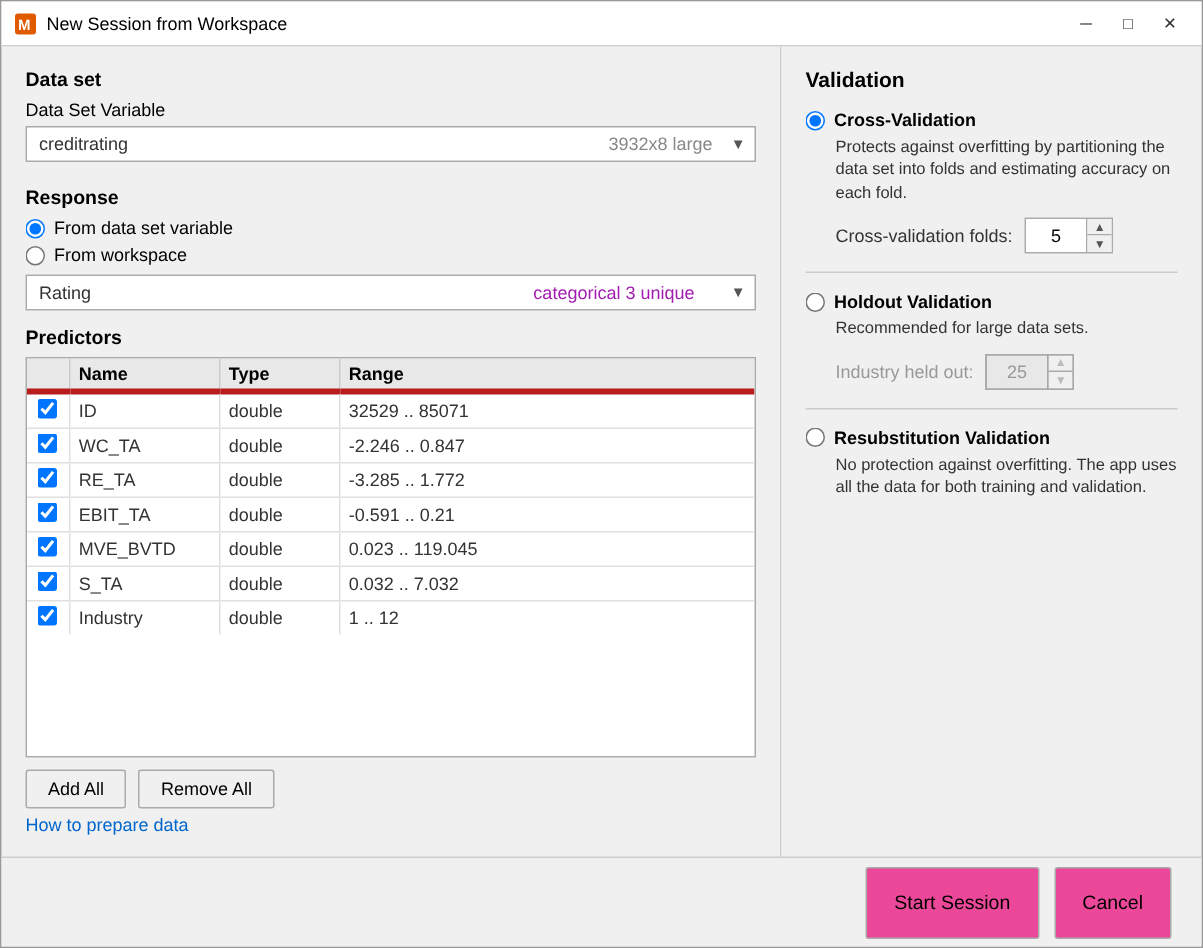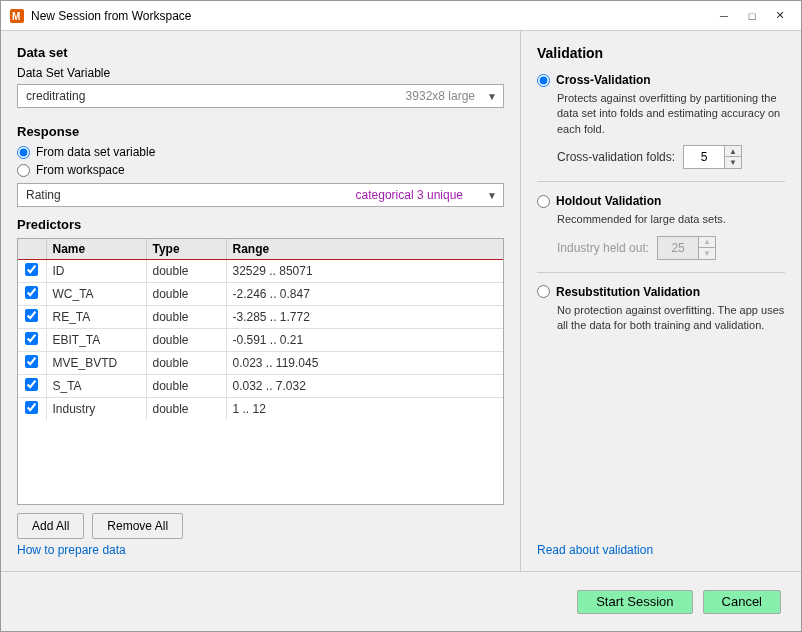--- a/index.html
+++ b/index.html
@@ -129,21 +129,21 @@
       flex-direction: column;
       margin-bottom: 6px;
     }
     .predictor-table {
       width: 100%;
       border-collapse: collapse;
       font-size: 12px;
     }
     .predictor-table thead th {
       background: #e8e8e8;
-      border-bottom: 1px solid #b91c1c;
+      border-bottom: 4px solid #b91c1c;
       border-right: 1px solid #ccc;
       padding: 3px 6px;
       text-align: left;
       font-weight: bold;
       color: #000;
     }
     .predictor-table thead th:last-child { border-right: none; }
     .predictor-table tbody tr {
       border-bottom: 1px solid #e0e0e0;
     }
@@ -308,24 +308,24 @@
       background: #f0f0f0;
       border-top: 1px solid #ccc;
       display: flex;
       align-items: center;
       justify-content: flex-end;
       padding: 0 20px;
       gap: 10px;
       flex-shrink: 0;
     }
     .btn-primary {
-      height: 24px;
+      height: 48px;
       padding: 0 18px;
       border: 1px solid #aaa;
-      background: #86efac;
+      background: #ec4899;
       font-size: 13px;
       cursor: pointer;
       border-radius: 2px;
       font-weight: normal;
     }
 
     .read-about-link {
       color: #0066cc;
       font-size: 12px;
       cursor: pointer;
@@ -528,23 +528,20 @@
       <hr class="divider">
 
       <div class="validation-option">
         <div class="validation-title-row">
           <input type="radio" name="validation" style="">
           <span class="validation-title">Resubstitution Validation</span>
         </div>
         <div class="validation-desc">No protection against overfitting. The app uses all the data for both training and validation.</div>
       </div>
 
-      <div class="right-bottom">
-        <a class="read-about-link" href="#">Read about validation</a>
-      </div>
     </div>
   </div>
 
   <div class="bottom-bar">
     <button class="btn-primary">Start Session</button>
     <button class="btn-primary">Cancel</button>
   </div>
 </div>
 
 </body></html>

